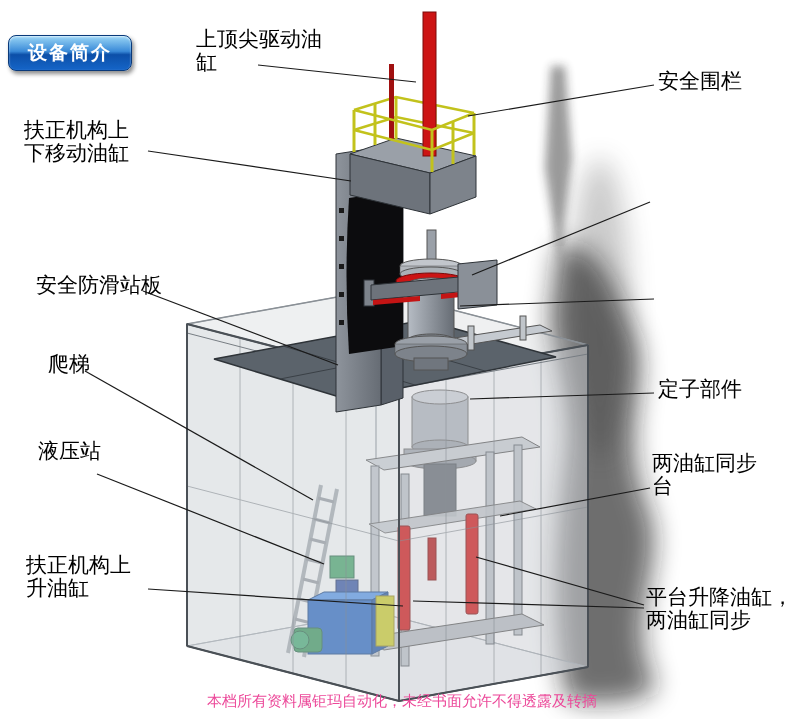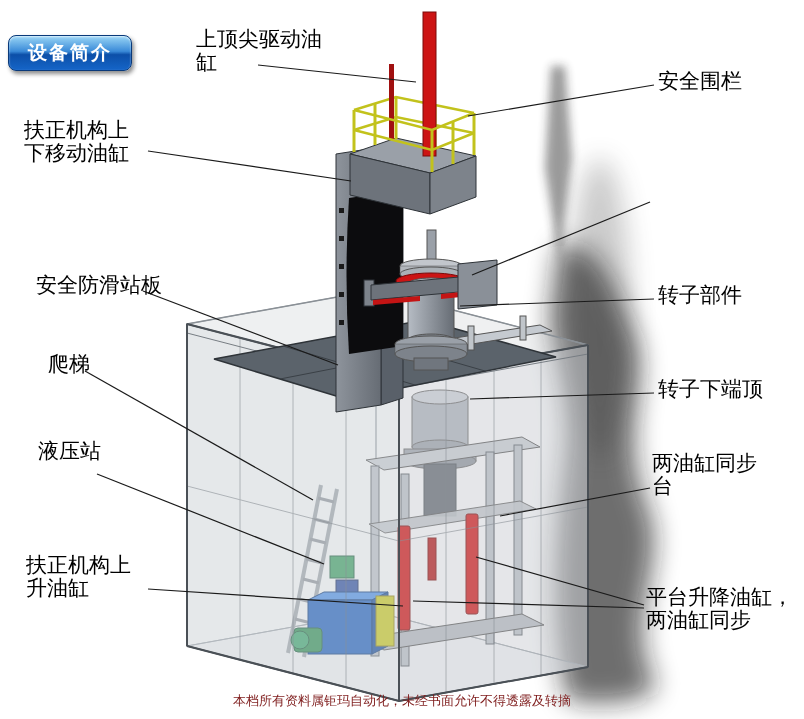--- a/index.html
+++ b/index.html
@@ -7,21 +7,21 @@
           font-family:Liberation Serif, serif;margin-top:8px;}
   .canvas svg.diagram{position:absolute;left:0;top:0;z-index:1;}
   .label{position:absolute;color:#000;font-size:21px;line-height:23px;white-space:pre-line;z-index:3;}
   .badge{position:absolute;left:8px;top:27px;z-index:4;width:122px;height:34px;
          display:flex;align-items:center;justify-content:center;
          color:#fff;font-size:19px;font-weight:bold;letter-spacing:2px;
          background:linear-gradient(180deg,#9ad6f6 0%,#3a8ad8 45%,#0c4fa8 55%,#1565c8 100%);
          border-radius:8px;border:1px solid #0a3a7a;
          box-shadow:2px 3px 4px rgba(0,0,0,0.45), inset 0 1px 2px rgba(255,255,255,0.65);}
   .footer{position:absolute;left:0;right:0;top:684px;text-align:center;
-          font-size:13px;color:#7f1d1d;z-index:3;}
+          font-size:15px;color:#ec4899;z-index:3;}
   
   .l0{left:196px;top:20px;width:160px;}
   .l1{left:658px;top:62px;width:110px;}
   .l2{left:24px;top:111px;width:130px;}
   .l3{left:652px;top:158px;width:120px;}
   .l4{left:24px;top:266px;width:150px;text-align:center;}
   .l5{left:658px;top:276px;width:110px;}
   .l6{left:48px;top:345px;width:80px;}
   .l7{left:658px;top:370px;width:110px;}
   .l8{left:38px;top:432px;width:90px;}
@@ -233,23 +233,22 @@
   </svg>
 
   <div class="badge">设备简介</div>
 
   <div class="label l0">上顶尖驱动油
 缸</div>
   <div class="label l1">安全围栏</div>
   <div class="label l2">扶正机构上
 下移动油缸</div>
   <div class="label l4">安全防滑站板</div>
-  <div class="label l5">转子部件</div>
   <div class="label l6">爬梯</div>
-  <div class="label l7">转子下端顶</div>
+  <div class="label l7">定子部件</div>
   <div class="label l8">液压站</div>
   <div class="label l9">两油缸同步
 台</div>
   <div class="label l10">扶正机构上
 升油缸</div>
   <div class="label l11">平台升降油缸，
 两油缸同步</div>
 
   <div class="footer">本档所有资料属钜玛自动化，未经书面允许不得透露及转摘</div>
 

